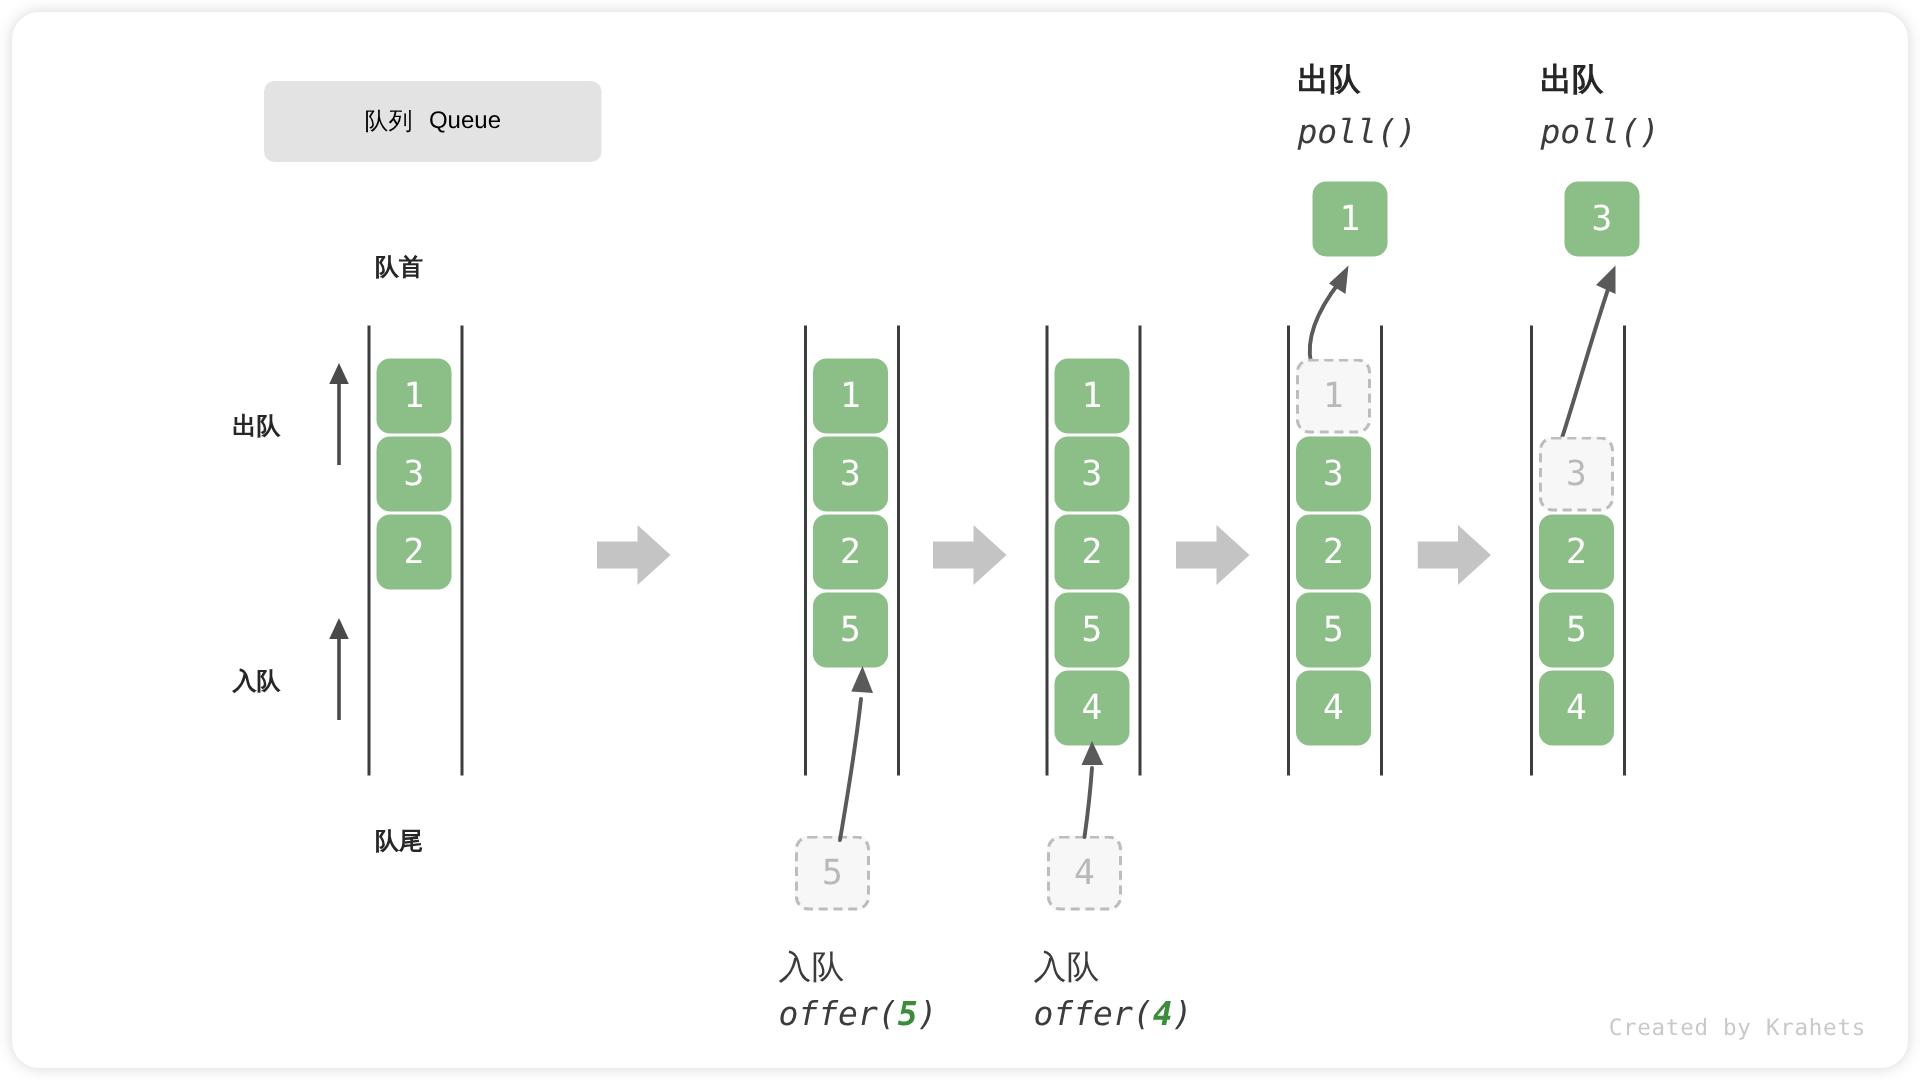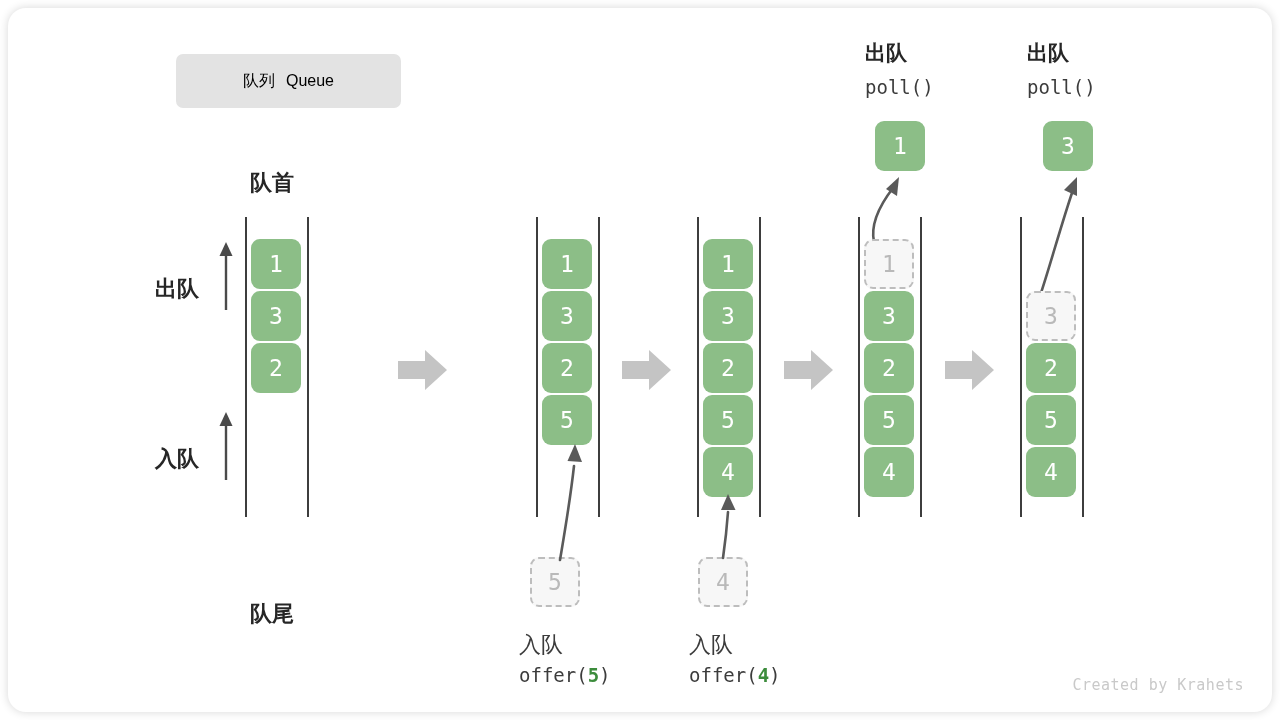--- a/index.html
+++ b/index.html
@@ -40,31 +40,32 @@
     background: #e3e3e3;
     border-radius: 7px;
     display: flex;
     align-items: center;
     justify-content: center;
     gap: 11px;
   }
   
   .cn-label {
     position: absolute;
-    font-size: 22px;
+    font-size: 16px;
     font-weight: bold;
     color: #262626;
     white-space: nowrap;
   }
   .mono-label {
     position: absolute;
     font-family: "DejaVu Sans Mono", "Liberation Mono", monospace;
-    font-size: 19px;
+    font-size: 22px;
     color: #3c3c3c;
     white-space: nowrap;
+    font-style: italic;
   }
   .mono-label .hl { color: #3c8c3c; font-weight: bold; }
   .op-title {
     position: absolute;
     font-size: 21px;
     font-weight: bold;
     color: #262626;
     white-space: nowrap;
   }
   
@@ -118,21 +119,21 @@
 
 <div id="stage">
   <div id="card">
 
     <div id="title-badge">
       <span id="t-cn">队列</span>
       <span id="t-en">Queue</span>
     </div>
 
     <div class="cn-label" style="left:242px; top:160px;">队首</div>
-    <div class="cn-label" style="left:242px; top:543px;margin-top:48px;">队尾</div>
+    <div class="cn-label" style="left:242px; top:543px;">队尾</div>
 
     <div class="cn-label" style="left:147px; top:266px;">出队</div>
     <div class="cn-label" style="left:147px; top:436px;">入队</div>
 
     <svg class="dir-arrow" style="left:206px; top:232px;" width="24" height="72" viewBox="0 0 24 72">
       <line x1="12" y1="70" x2="12" y2="12" stroke="#4a4a4a" stroke-width="2.4"></line>
       <polygon points="12,2 5.5,16 18.5,16" fill="#4a4a4a"></polygon>
     </svg>
 
     <svg class="dir-arrow" style="left:206px; top:402px;" width="24" height="72" viewBox="0 0 24 72">

